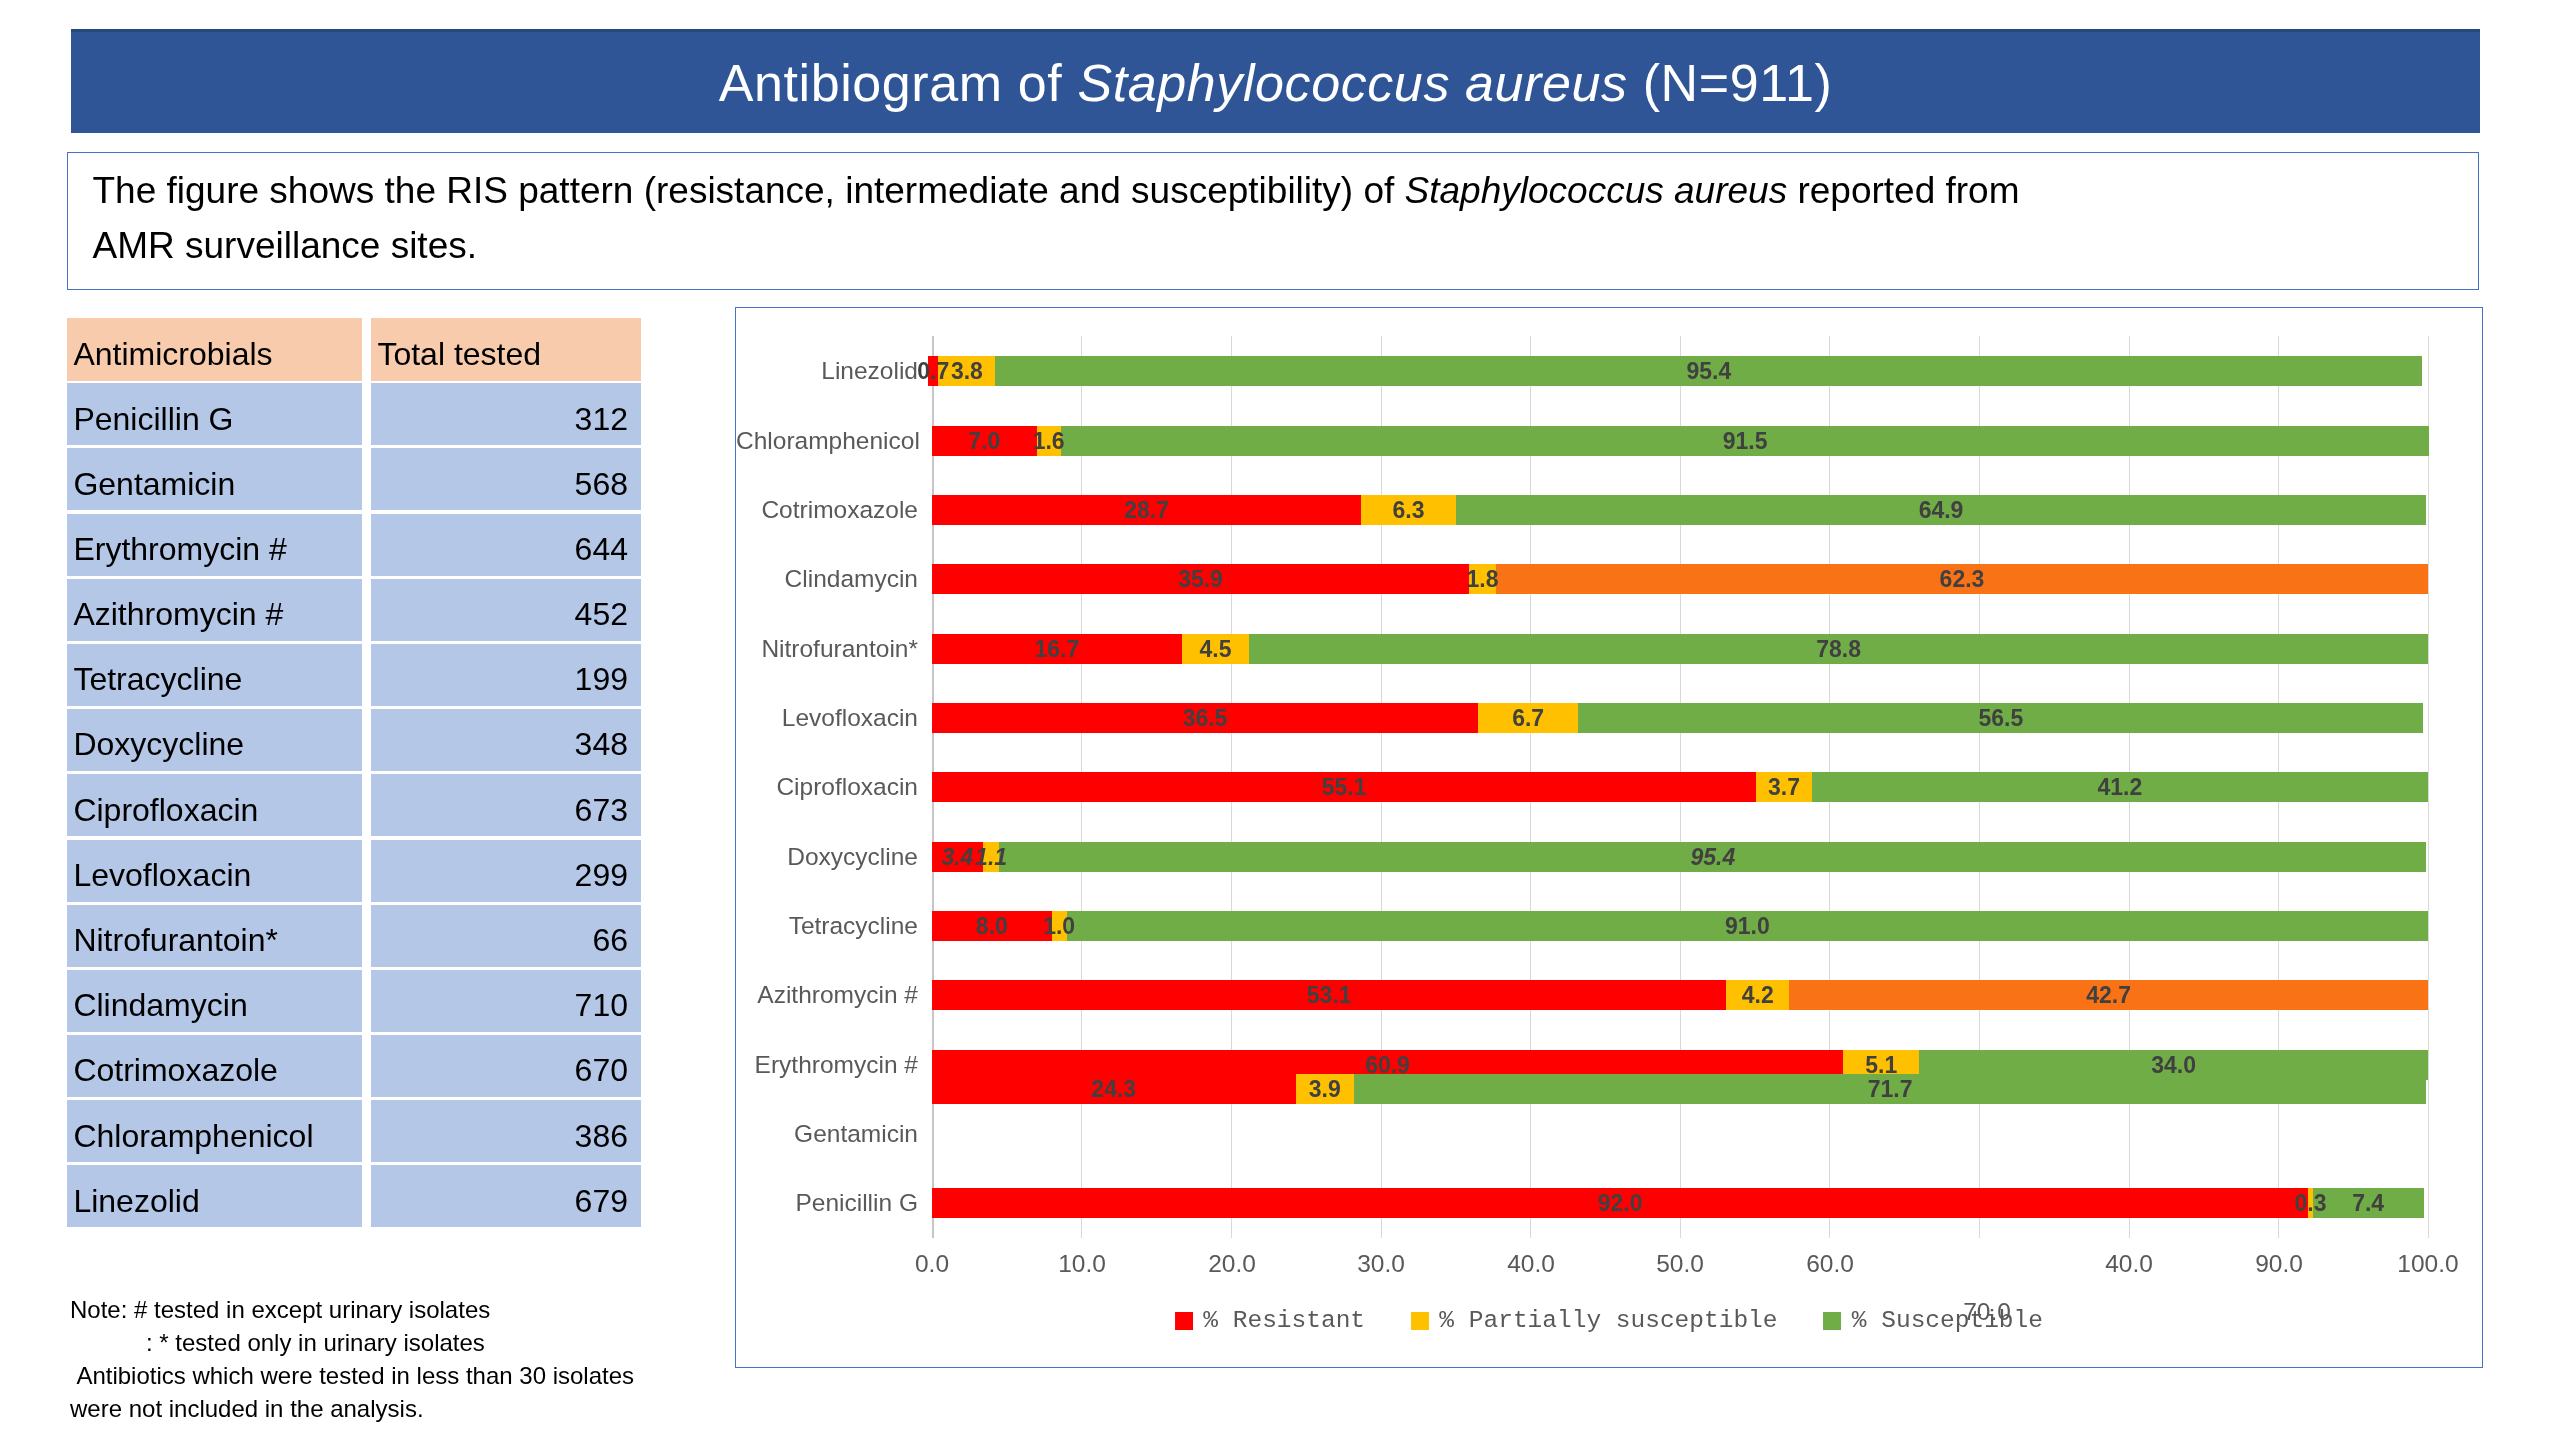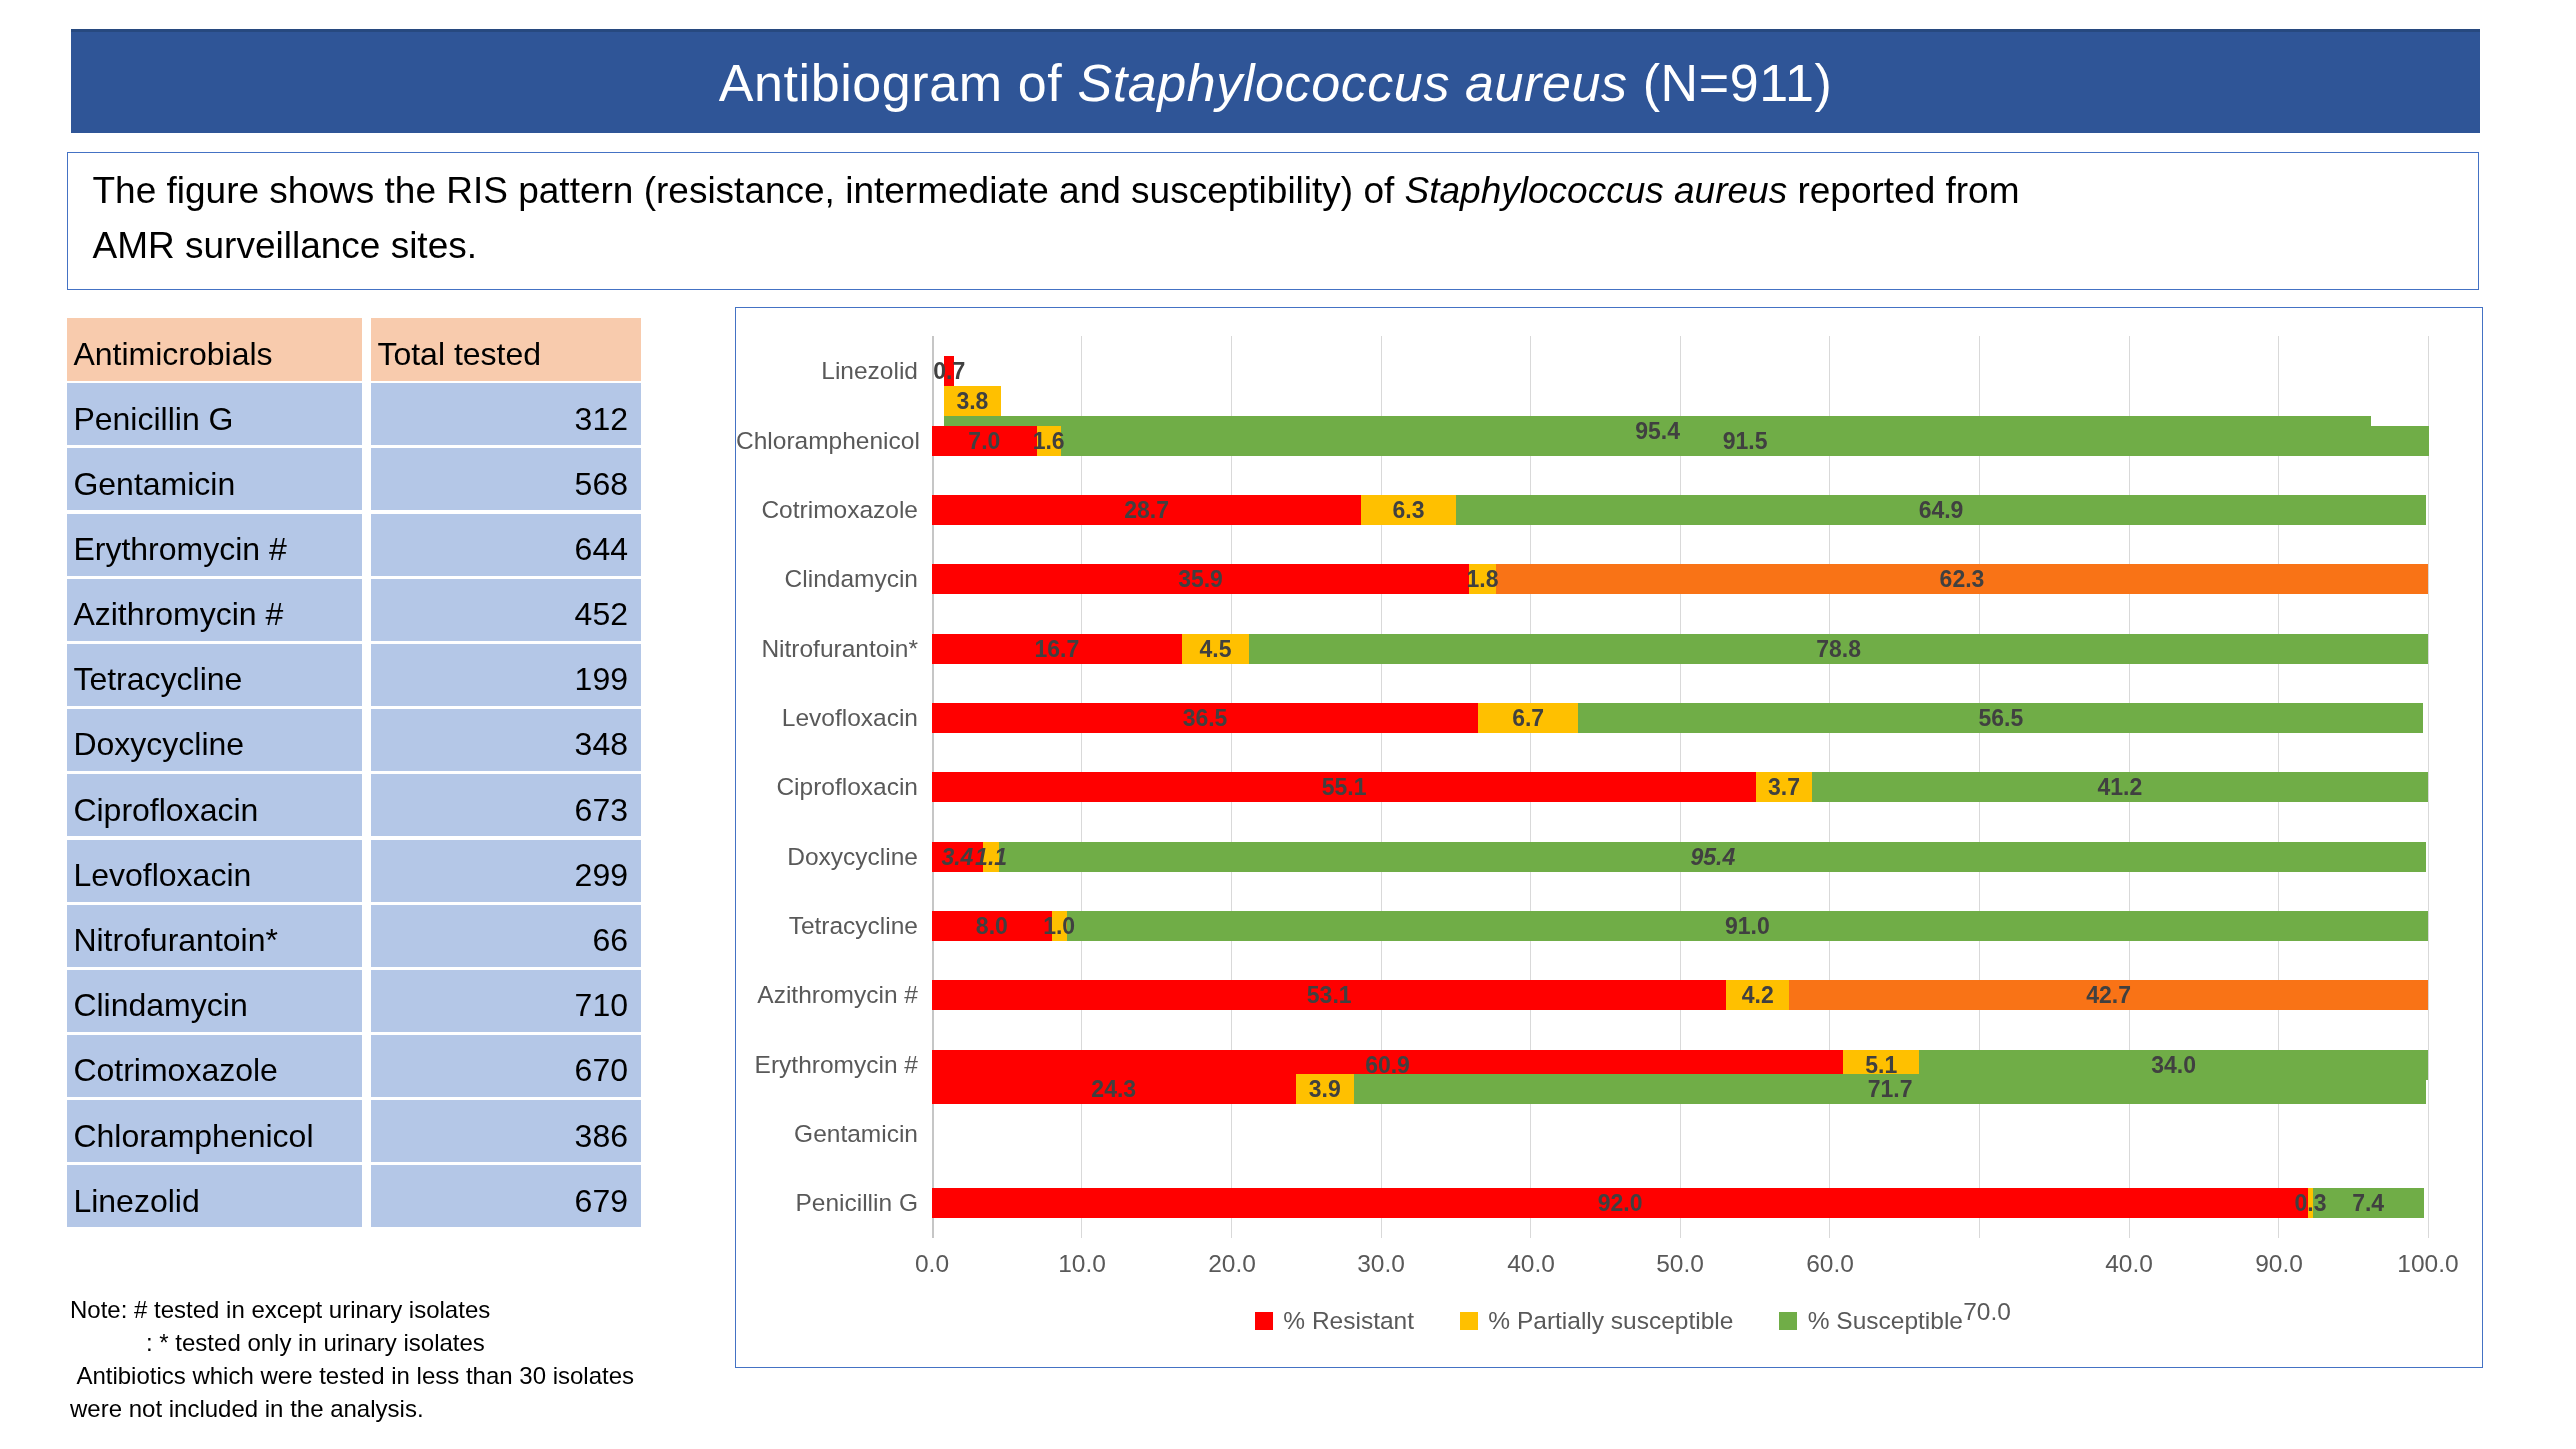--- a/index.html
+++ b/index.html
@@ -64,21 +64,21 @@
     font-size:23px;font-weight:700;color:#404040;white-space:nowrap;z-index:2;
   }
   .x-tick{
     position:absolute;transform:translateX(-50%);
     font-size:24.5px;color:#595959;white-space:nowrap;
   }
   .legend{
     position:absolute;left:50%;transform:translateX(-50%);
     display:flex;align-items:center;gap:46px;
   }
-  .legend-item{display:flex;align-items:center;gap:10.3px;}
+  .legend-item{display:flex;align-items:center;gap:10.3px;font-family:Liberation Mono, monospace;}
   .legend-swatch{width:18px;height:18px;display:inline-block;}
   .legend-label{font-size:24.5px;color:#595959;white-space:nowrap;}
 </style>
 </head>
 <body>
 
 <div class="title-bar">
   <span><span>Antibiogram of </span><i>Staphylococcus aureus</i><span> (N=911)</span></span>
 </div>
 
@@ -130,21 +130,21 @@
     <div class="gridline" style="left: 495px; top: 28px; height: 902px;"></div>
     <div class="gridline" style="left: 645px; top: 28px; height: 902px;"></div>
     <div class="gridline" style="left: 794px; top: 28px; height: 902px;"></div>
     <div class="gridline" style="left: 944px; top: 28px; height: 902px;"></div>
     <div class="gridline" style="left: 1093px; top: 28px; height: 902px;"></div>
     <div class="gridline" style="left: 1243px; top: 28px; height: 902px;"></div>
     <div class="gridline" style="left: 1393px; top: 28px; height: 902px;"></div>
     <div class="gridline" style="left: 1542px; top: 28px; height: 902px;"></div>
     <div class="gridline" style="left: 1692px; top: 28px; height: 902px;"></div>
     <div class="cat-label" style="top: 48px;">Linezolid</div>
-    <div class="bar-row" style="left: 208px; top: 48px; width: 1496px; flex-direction: column;">
+    <div class="bar-row" style="left: 192px; top: 48px; width: 1496px;">
       <div class="seg" style="width: 0.7%; background: rgb(255, 0, 0);">
         <span class="seg-label">0.7</span>
       </div>
       <div class="seg" style="width: 3.8%; background: rgb(255, 192, 0);">
         <span class="seg-label">3.8</span>
       </div>
       <div class="seg" style="width: 95.4%; background: rgb(112, 173, 71);">
         <span class="seg-label">95.4</span>
       </div>
     </div>

